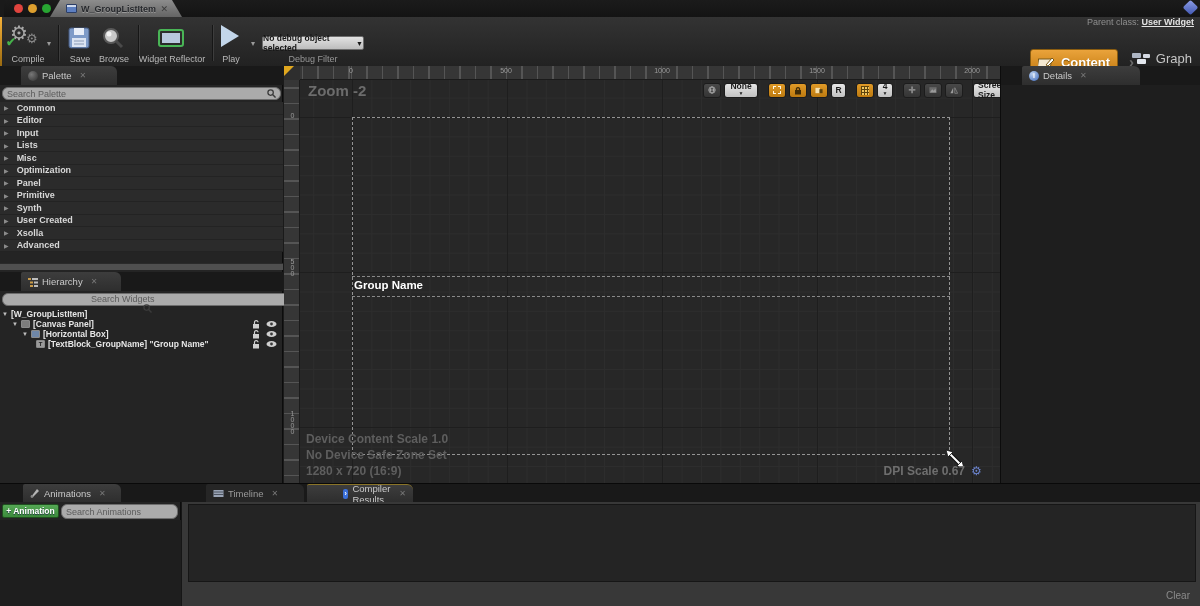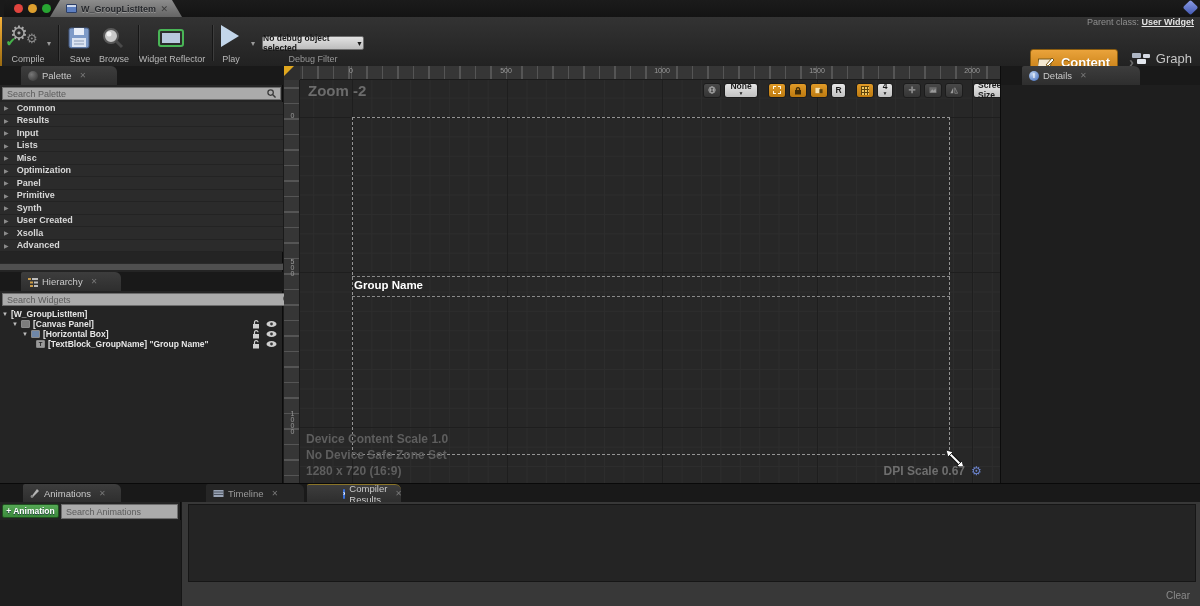--- a/index.html
+++ b/index.html
@@ -46,21 +46,21 @@
   #parent-class b { color:#e2e2e2; font-weight:bold; text-decoration:underline; }
 
   
   .dock-tabbar { background:#191919; }
   .dock-tab { display:flex; align-items:center; gap:4px; padding:0 7px; height:100%;
     font-size:9.5px; color:#c9c9c9; background:linear-gradient(#3d3d3d,#2e2e2e); border-radius:2px 6px 0 0;margin-left:21px; }
   .dock-tab.inactive { background:#262626; color:#9a9a9a; }
   .dock-tab .x { color:#777; font-size:8px; margin-left:4px; }
 
   
-  .searchbox { background:#ababab; border:1px solid #6d6d6d; border-radius:0; display:flex; align-items:center; }
+  .searchbox { background:#ababab; border:1px solid #6d6d6d; border-radius:6px; display:flex; align-items:center; }
   .searchbox input { flex:1; background:transparent; border:none; outline:none; font-size:9px; color:#3f3f3f;
     padding:0 4px; font-family:"Liberation Sans",sans-serif; }
   .searchbox input::placeholder { color:#5c5c5c; }
   .mag { width:9px; height:9px; margin-right:4px; flex:0 0 auto; }
 
   
   #left-panel { left:0; top:66px; width:283px; height:417px; background:#242424; border-right:1px solid #0c0c0c; }
   .cat-row { height:12.5px; display:flex; align-items:center; gap:8px; padding-left:4px;
     background:#2b2b2b; border-bottom:1px solid #232323; }
   .cat-row .arrow { color:#8a8a8a; font-size:6px; }
@@ -238,21 +238,21 @@
       </svg>
     </div>
 
     <div class="abs" style="left:0;top:36px;width:283px;">
       <div class="cat-row">
           <span class="arrow">▶</span>
           <span class="lbl">Common</span>
         </div>
       <div class="cat-row">
           <span class="arrow">▶</span>
-          <span class="lbl">Results</span>
+          <span class="lbl">Editor</span>
         </div>
       <div class="cat-row">
           <span class="arrow">▶</span>
           <span class="lbl">Input</span>
         </div>
       <div class="cat-row">
           <span class="arrow">▶</span>
           <span class="lbl">Lists</span>
         </div>
       <div class="cat-row">
@@ -298,21 +298,21 @@
           <rect x="2" y="4.5" width="3" height="2" fill="#c99b4a"></rect>
             <rect x="6" y="4.5" width="4" height="2" fill="#bdbdbd"></rect>
           <rect x="2" y="8" width="3" height="2" fill="#c99b4a"></rect>
             <rect x="6" y="8" width="4" height="2" fill="#bdbdbd"></rect>
         </svg>
         <span>Hierarchy</span>
         <span class="x">✕</span>
       </div>
     </div>
 
-    <div class="abs searchbox" style="left:2px;top:227px;width:295px;height:13px;">
+    <div class="abs searchbox" style="left:2px;top:227px;width:295px;height:13px;flex-direction:column;">
       <input placeholder="Search Widgets" style="">
       <svg class="mag" viewBox="0 0 10 10">
         <circle cx="4" cy="4" r="3" fill="none" stroke="#3a3a3a" stroke-width="1.4"></circle>
         <line x1="6.5" y1="6.5" x2="9.5" y2="9.5" stroke="#3a3a3a" stroke-width="1.6"></line>
       </svg>
     </div>
 
     <div class="abs" style="left:2px;top:243px;width:279px;">
       <div class="tree-row">
         <span class="arrow">▼</span>
@@ -490,21 +490,21 @@
       </div>
       <div class="dock-tab inactive" style="position:absolute;left:185px;width:98px;height:18px;">
         <svg width="11" height="9" viewBox="0 0 11 9">
             <rect x="0.5" y="1" width="10" height="7" fill="#9aa4b5"></rect>
             <line x1="0.5" y1="3" x2="10.5" y2="3" stroke="#4d5461"></line>
             <line x1="0.5" y1="5.5" x2="10.5" y2="5.5" stroke="#4d5461"></line>
           </svg>
         <span>Timeline</span>
         <span class="x">✕</span>
       </div>
-      <div class="dock-tab" style="position:absolute;left:286px;width:94px;height:18px;border-top:1px solid #8a7428;padding-left:36px;">
+      <div class="dock-tab" style="position:absolute;left:286px;width:106px;height:18px;border-top:1px solid #8a7428;padding-left:36px;">
         <span style="width:10px;height:10px;background:#3a6fd8;border-radius:2px;color:#fff;font-size:7px;display:flex;align-items:center;justify-content:center;font-weight:bold;">›</span>
         <span>Compiler Results</span>
         <span class="x">✕</span>
       </div>
     </div>
 
     <div class="abs" id="anim-panel">
       <div class="abs" id="add-anim-btn">
         <span>+</span>
         <span>Animation</span>

